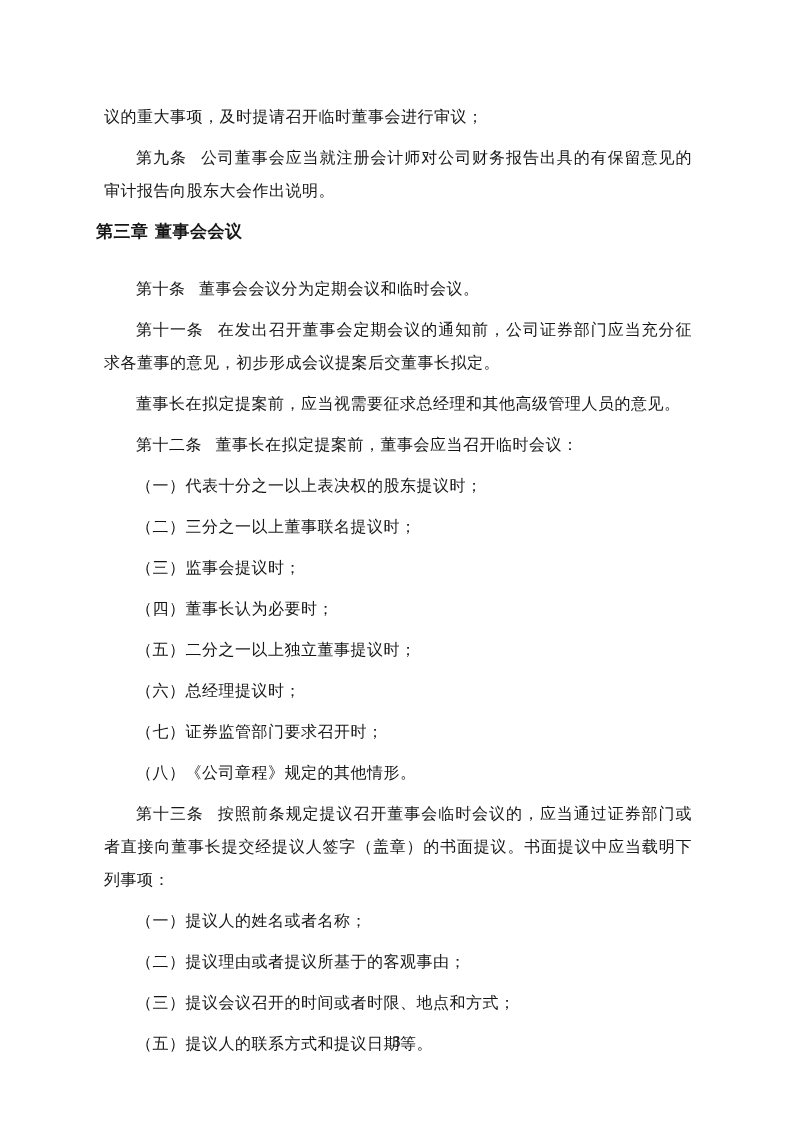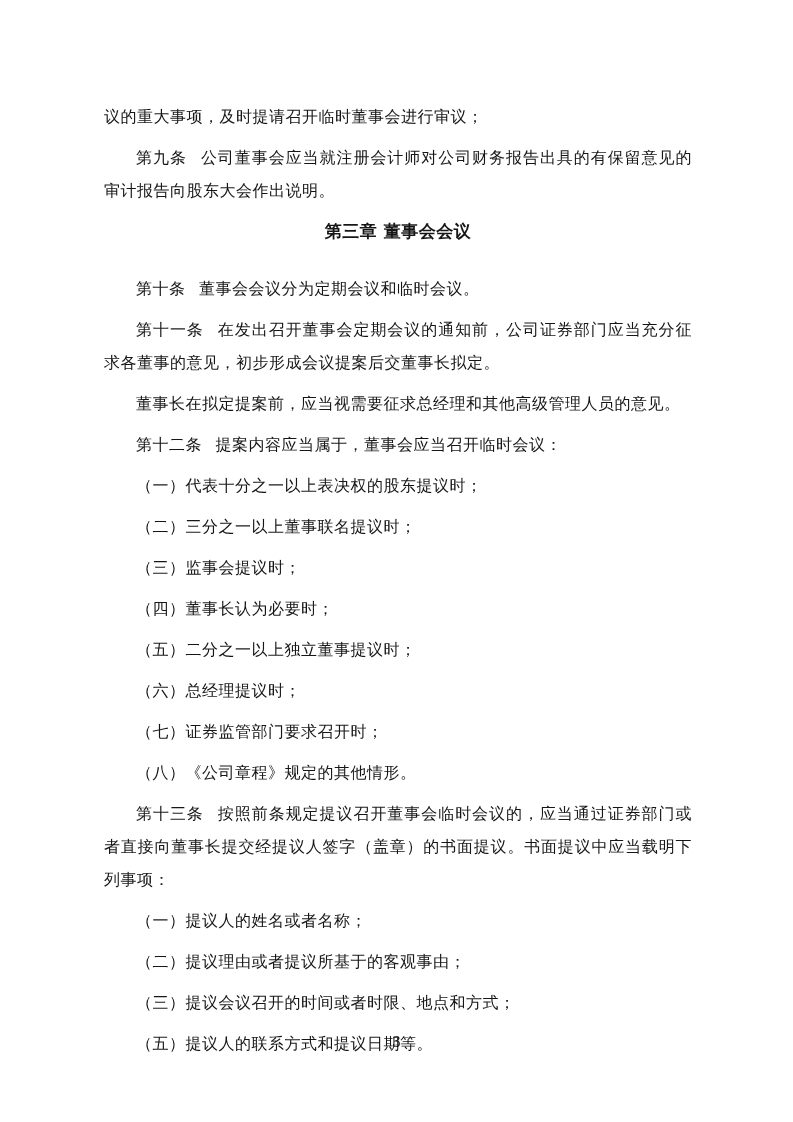--- a/index.html
+++ b/index.html
@@ -34,21 +34,21 @@
   }
   p.para .lead {
     font-weight: normal;
   }
   p.para .lead::after {
     content: "";
     display: inline-block;
     width: 0.85em;
   }
   p.para.heading {
-    text-align: center;
+    text-align: left;
     text-indent: 0;
     font-weight: bold;
     font-size: 17px;
     margin: 2px 0 24px 0;
   }
   p.para.heading .text {
     font-weight: bold;
   }
   .footer {
     position: absolute;
@@ -72,21 +72,21 @@
 
   <p class="para heading"><span class="text">第三章 董事会会议</span></p>
 
   <p class="para indent"><span class="lead">第十条</span><span class="text">董事会会议分为定期会议和临时会议。</span></p>
 
 
   <p class="para indent"><span class="lead">第十一条</span><span class="text">在发出召开董事会定期会议的通知前，公司证券部门应当充分征求各董事的意见，初步形成会议提案后交董事长拟定。</span></p>
 
   <p class="para indent"><span class="text">董事长在拟定提案前，应当视需要征求总经理和其他高级管理人员的意见。</span></p>
 
-  <p class="para indent"><span class="lead">第十二条</span><span class="text">提案内容应当属于，董事会应当召开临时会议：</span></p>
+  <p class="para indent"><span class="lead">第十二条</span><span class="text">董事长在拟定提案前，董事会应当召开临时会议：</span></p>
 
   <p class="para indent"><span class="text">（一）代表十分之一以上表决权的股东提议时；</span></p>
 
   <p class="para indent"><span class="text">（二）三分之一以上董事联名提议时；</span></p>
 
   <p class="para indent"><span class="text">（三）监事会提议时；</span></p>
 
   <p class="para indent"><span class="text">（四）董事长认为必要时；</span></p>
 
   <p class="para indent"><span class="text">（五）二分之一以上独立董事提议时；</span></p>

